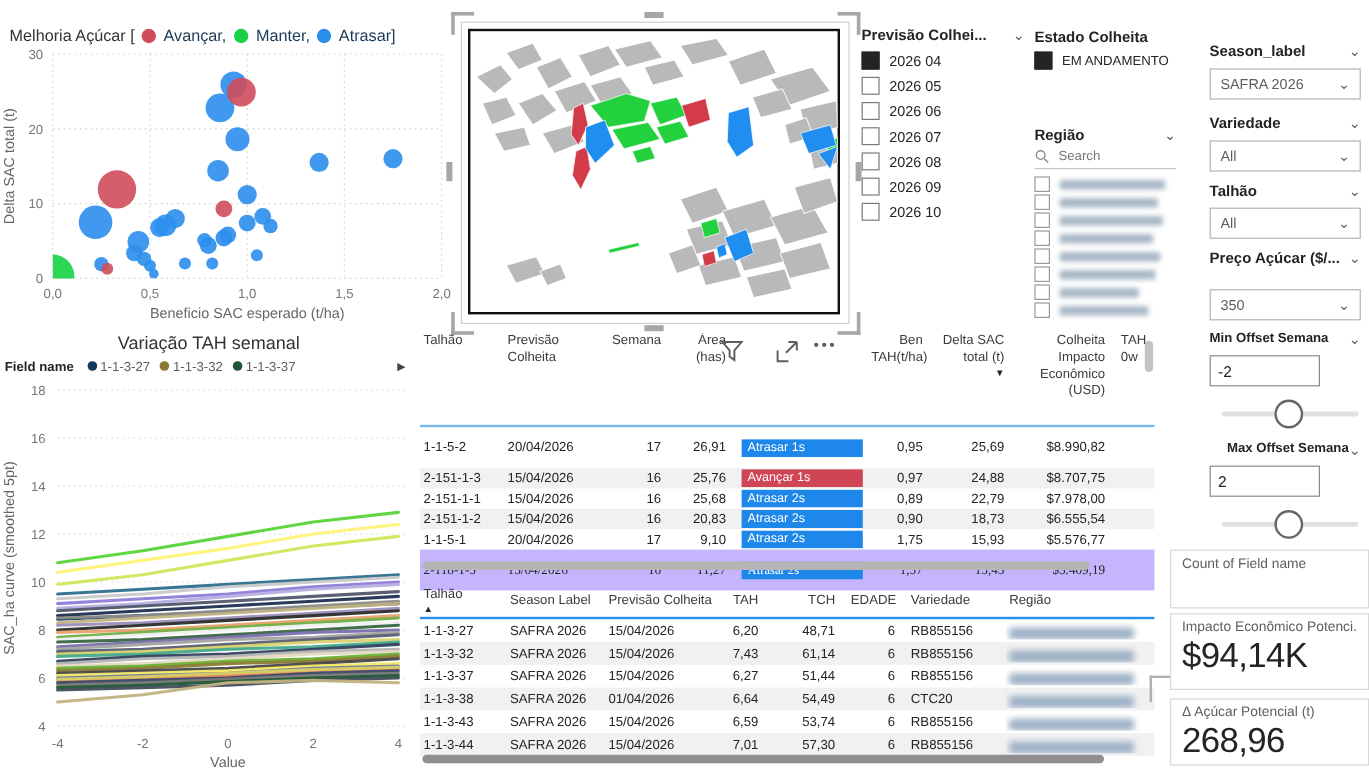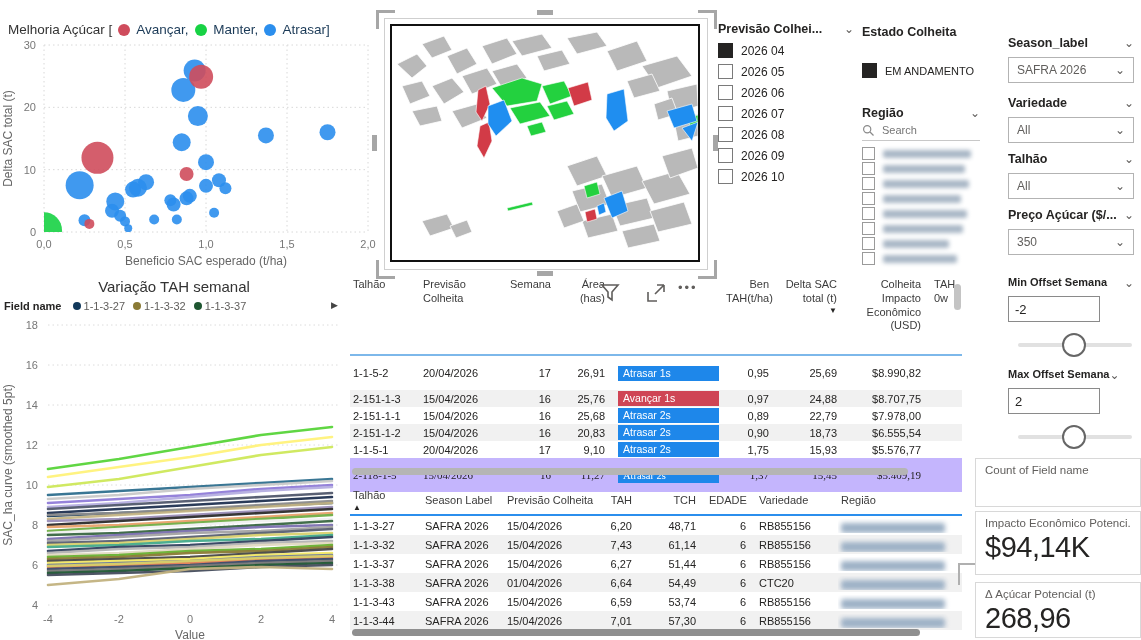--- a/index.html
+++ b/index.html
@@ -307,21 +307,21 @@
         </div>
         <div class="chk">
           <div class="box"></div>
           <span>2026 10</span>
         </div>
       </div>
   </div>
 
   <div class="abs" style="left:862px;top:22px;width:140px;">
     <span class="flt-title">Estado Colheita</span>
-    <div id="estado-list" style="margin-top:20px;font-size:11px;">
+    <div id="estado-list" style="margin-top:0;font-size:11px;">
         <div class="chk" style="font-size: 11px;">
           <div class="box on"></div>
           <span>EM ANDAMENTO</span>
         </div>
       </div>
   </div>
 
   <div class="abs" style="left:862px;top:106px;width:118px;">
     <div style="display:flex;justify-content:space-between;align-items:center;">
       <span class="flt-title">Região</span>
@@ -597,41 +597,41 @@
     <div class="slicer-box" style="margin-top:7px;">
       <span>All</span>
         <span class="chev">⌄</span>
     </div>
   </div>
   <div class="abs" style="left:1008px;top:208px;width:126px;">
     <div style="display:flex;justify-content:space-between;">
         <span class="slicer-label">Preço Açúcar ($/...</span>
         <span class="chev">⌄</span>
       </div>
-    <div class="slicer-box" style="margin-top:7px;">
+    <div class="slicer-box" style="margin-top:19px;">
       <span>350</span>
         <span class="chev">⌄</span>
     </div>
   </div>
 
   <div class="abs" style="left:1008px;top:276px;width:126px;">
     <div style="display:flex;justify-content:space-between;">
         <span class="slicer-label" style="font-size:11px;">Min Offset Semana</span>
         <span class="chev">⌄</span>
       </div>
     <div class="num-input" style="margin-top:6px;">
         <span>-2</span>
       </div>
     <div style="position:relative;height:26px;margin-top:10px;">
       <div class="slider-track" style="position:absolute;left:10px;right:2px;top:11px;"></div>
       <div class="slider-knob" style="position:absolute;left:54px;top:1px;"></div>
     </div>
   </div>
   <div class="abs" style="left:1008px;top:368px;width:126px;">
-    <div style="display:flex;justify-content:flex-start;">
+    <div style="display:flex;justify-content:flex-end;">
         <span class="slicer-label" style="font-size:11px;">Max Offset Semana</span>
         <span class="chev">⌄</span>
       </div>
     <div class="num-input" style="margin-top:6px;">
         <span>2</span>
       </div>
     <div style="position:relative;height:26px;margin-top:10px;">
       <div class="slider-track" style="position:absolute;left:10px;right:2px;top:11px;"></div>
       <div class="slider-knob" style="position:absolute;left:54px;top:1px;"></div>
     </div>

